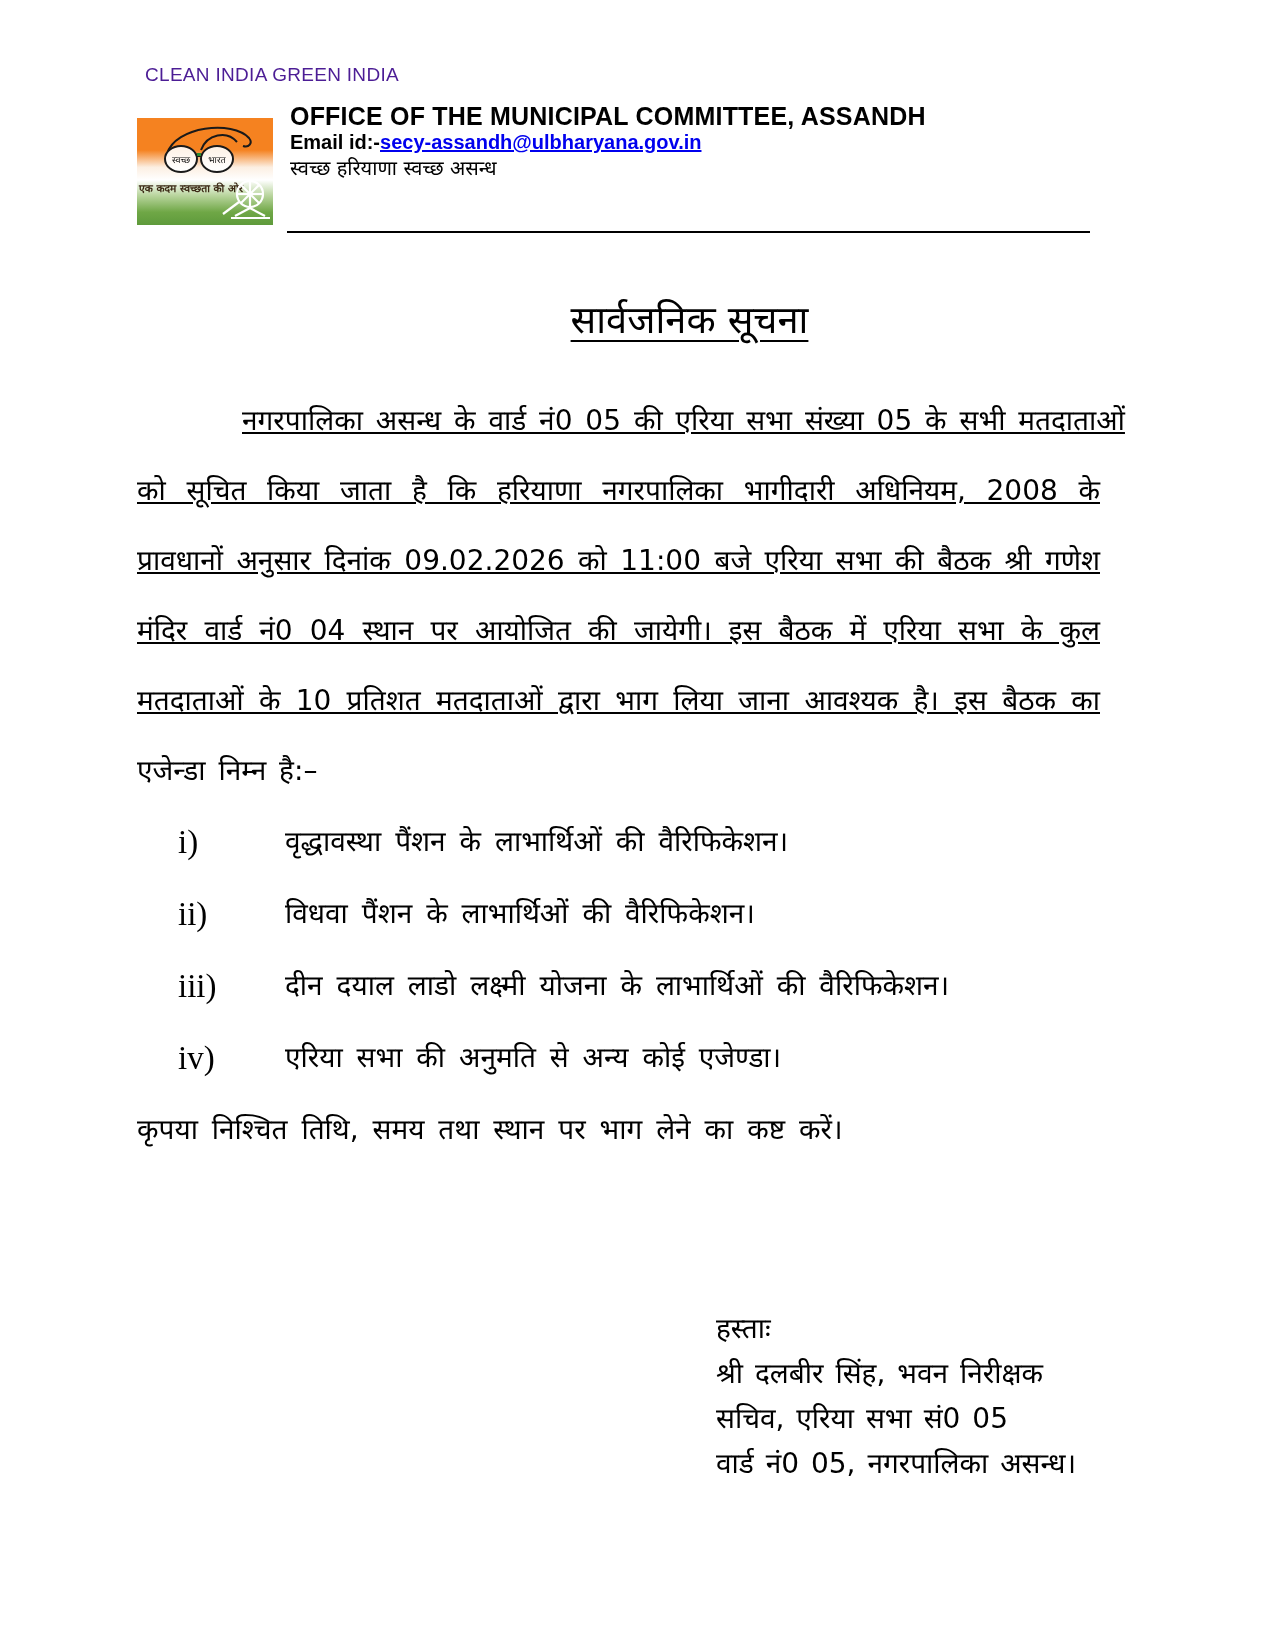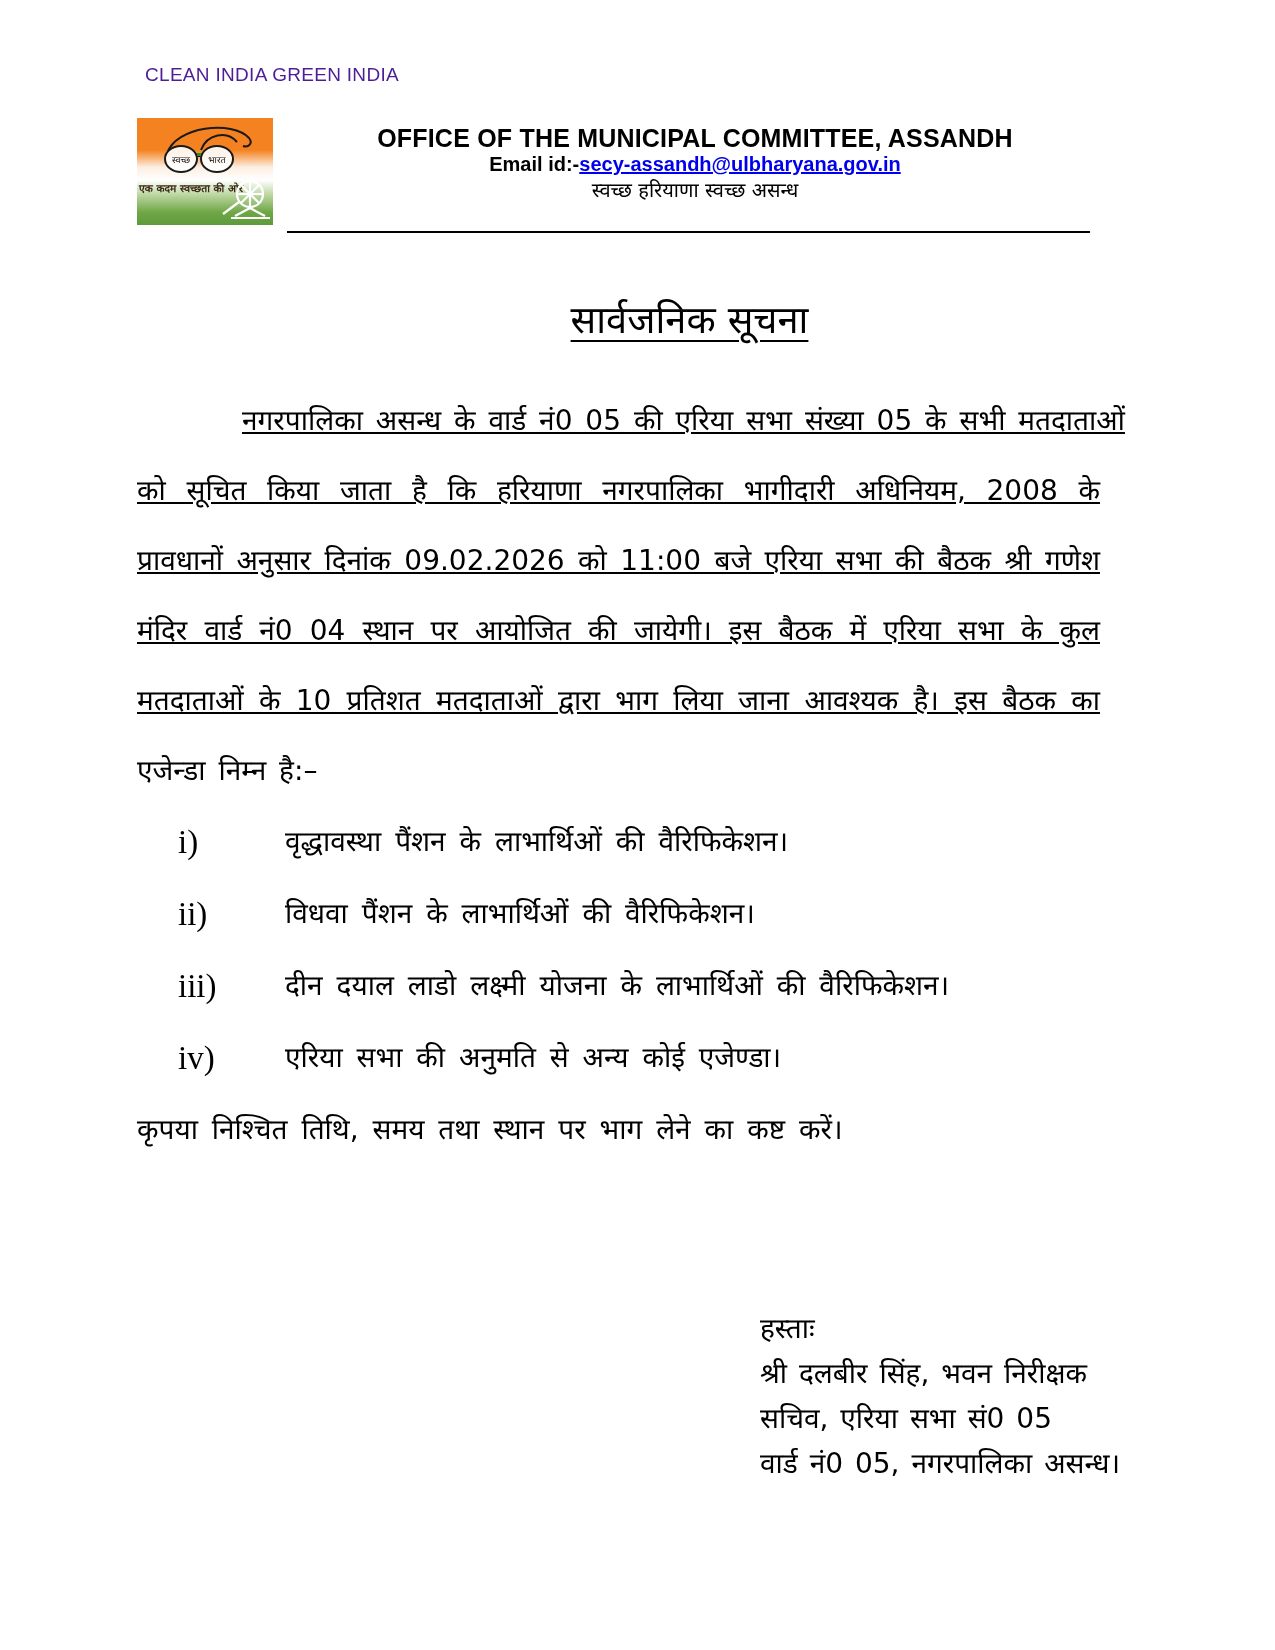--- a/index.html
+++ b/index.html
@@ -11,21 +11,21 @@
   }
   .tagline {
     position:absolute; left:145px; top:64px;
     font-family:"Liberation Sans", sans-serif;
     font-size:19px; letter-spacing:0.3px; color:#4c1d95;
   }
   .logo {
     position:absolute; left:137px; top:118px; width:136px; height:107px;
   }
   .header-text {
-    position:absolute; left:290px; top:124px; width:810px; text-align:center;
+    position:absolute; left:290px; top:102px; width:810px; 
   }
   .office-title {
     font-family:"Liberation Sans", sans-serif;
     font-weight:bold; font-size:25px; letter-spacing:0.2px;
   }
   .email-line {
     font-family:"Liberation Sans", sans-serif;
     font-weight:bold; font-size:20px; 
   }
   .email-link { color:#0000EE; text-decoration:underline; cursor:pointer; }
@@ -59,21 +59,21 @@
     font-family:"Liberation Serif", serif; font-size:33px;
   }
   .agenda-text { font-size:28px; word-spacing:5px; }
   .para2 { position:absolute; left:137px; top:1098px; width:963px; font-size:28px; word-spacing:5px; }
   .para2 .jline {
     height:64px; line-height:64px; white-space:nowrap;
     text-align:justify; text-align-last:justify; padding-left:52px;
   }
   .para2 .plain { height:64px; line-height:64px; text-align:left; }
   .signature { position:absolute; left:716px; top:1306px; font-size:28px; }
-  .signature .sig-line { line-height:45px; word-spacing:3px;margin-left:44px; }
+  .signature .sig-line { line-height:45px; word-spacing:3px; }
   .logo-caption-text { font-weight:bold; }
 </style>
 </head>
 <body>
 
 <div class="tagline">CLEAN INDIA GREEN INDIA</div>
 
 <div class="logo">
   <svg width="136" height="107" viewBox="0 0 136 107">
     <defs>

